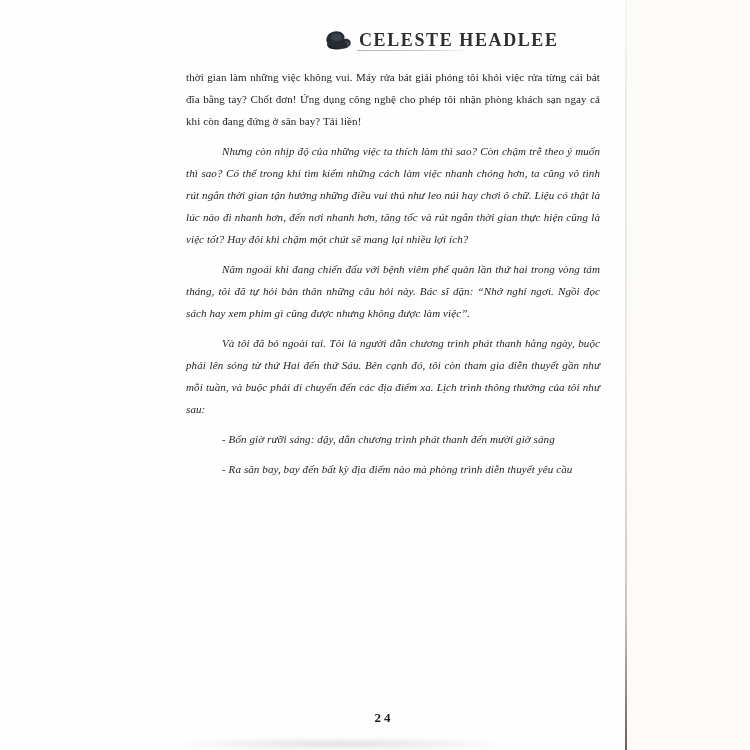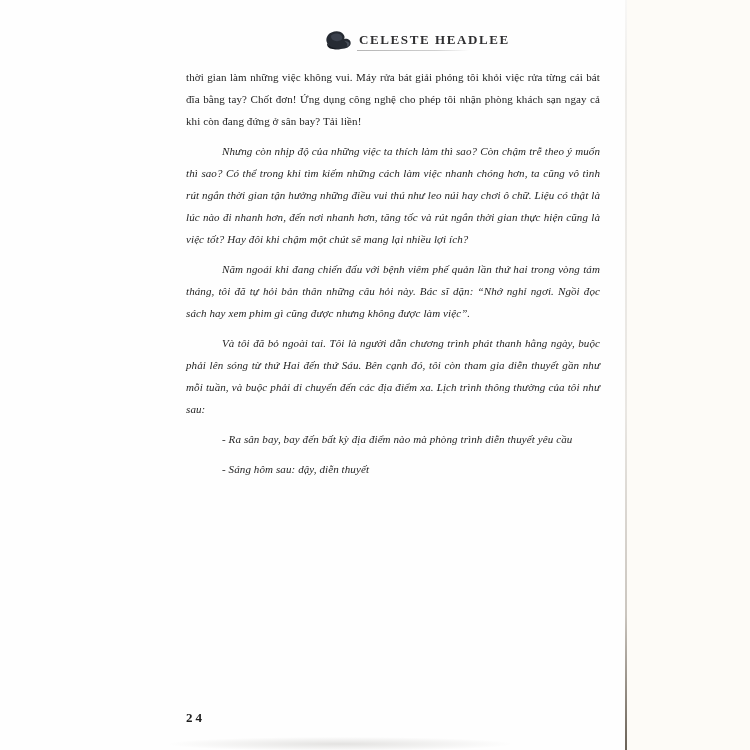--- a/index.html
+++ b/index.html
@@ -59,21 +59,21 @@
     display: flex;
     align-items: center;
   }
   .logo {
     width: 30px;
     height: 26px;
     margin-right: 6px;
     display: inline-block;
   }
   .brand {
-    font-size: 13px;
+    font-size: 18px;
     font-weight: 600;
     letter-spacing: 1.6px;
     color: #2e2e30;
     white-space: nowrap;
   }
   .brand-underline {
     position: absolute;
     left: 357px;
     top: 50px;
     width: 112px;
@@ -99,20 +99,21 @@
   }
   .text-block p.indent {
     text-indent: 36px;
     font-style: italic;
   }
   .footer {
     position: absolute;
     left: 186px;
     top: 708px;
     width: 396px;
+    text-align: center;
   }
   .page-number {
     font-size: 13px;
     font-weight: 600;
     letter-spacing: 3px;
     color: #1d1d1d;
   }
 </style>
 </head>
 <body>
@@ -134,21 +135,21 @@
     </span>
     <span class="brand">CELESTE HEADLEE</span>
   </div>
   <div class="brand-underline"></div>
 
   <div class="text-block">
     <p>thời gian làm những việc không vui. Máy rửa bát giải phóng tôi khỏi việc rửa từng cái bát đĩa bằng tay? Chốt đơn! Ứng dụng công nghệ cho phép tôi nhận phòng khách sạn ngay cả khi còn đang đứng ở sân bay? Tải liền!</p>
     <p class="indent">Nhưng còn nhịp độ của những việc ta thích làm thì sao? Còn chậm trễ theo ý muốn thì sao? Có thể trong khi tìm kiếm những cách làm việc nhanh chóng hơn, ta cũng vô tình rút ngắn thời gian tận hưởng những điều vui thú như leo núi hay chơi ô chữ. Liệu có thật là lúc nào đi nhanh hơn, đến nơi nhanh hơn, tăng tốc và rút ngắn thời gian thực hiện cũng là việc tốt? Hay đôi khi chậm một chút sẽ mang lại nhiều lợi ích?</p>
     <p class="indent">Năm ngoái khi đang chiến đấu với bệnh viêm phế quản lần thứ hai trong vòng tám tháng, tôi đã tự hỏi bản thân những câu hỏi này. Bác sĩ dặn: “Nhớ nghỉ ngơi. Ngồi đọc sách hay xem phim gì cũng được nhưng không được làm việc”.</p>
     <p class="indent">Và tôi đã bỏ ngoài tai. Tôi là người dẫn chương trình phát thanh hằng ngày, buộc phải lên sóng từ thứ Hai đến thứ Sáu. Bên cạnh đó, tôi còn tham gia diễn thuyết gần như mỗi tuần, và buộc phải di chuyển đến các địa điểm xa. Lịch trình thông thường của tôi như sau:</p>
+    <p class="indent">- Bốn giờ rưỡi sáng: dậy, dẫn chương trình phát thanh đến mười giờ sáng</p>
     <p class="indent">- Ra sân bay, bay đến bất kỳ địa điểm nào mà phòng trình diễn thuyết yêu cầu</p>
-    <p class="indent">- Sáng hôm sau: dậy, diễn thuyết</p>
   </div>
 
   <div class="footer">
     <span class="page-number">24</span>
   </div>
 
 </div>
 
 </body></html>

